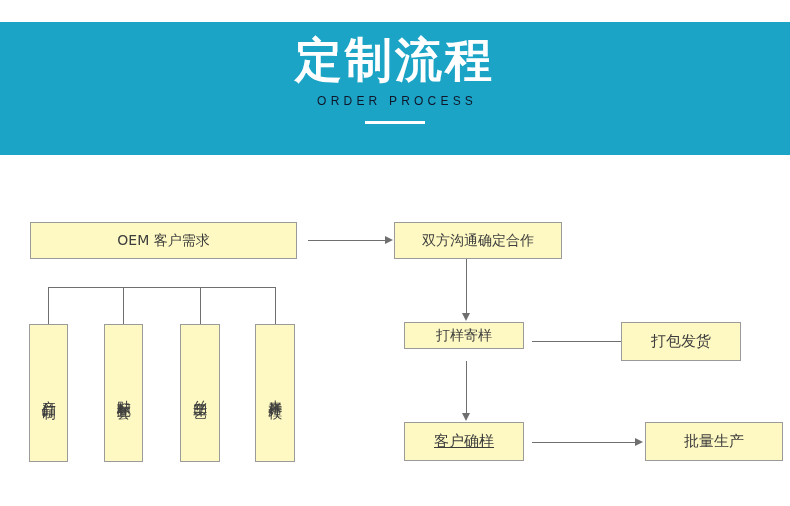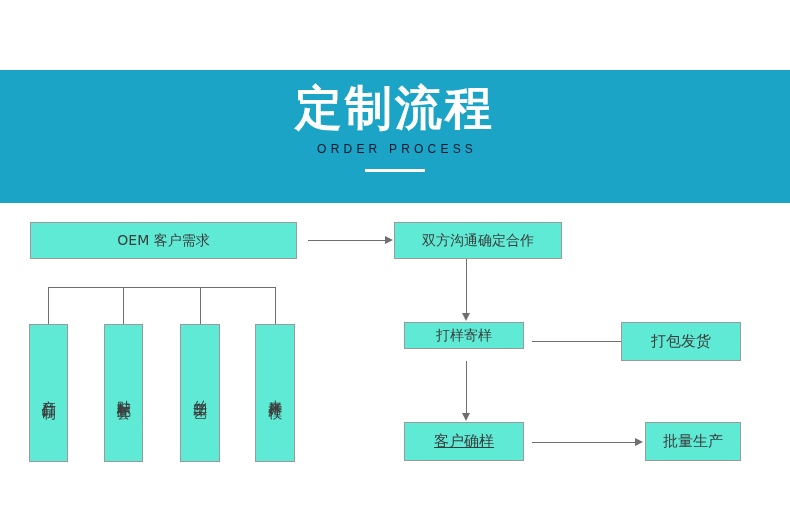--- a/index.html
+++ b/index.html
@@ -22,21 +22,20 @@
 
   
   .banner {
     position: absolute;
     left: 0;
     top: 22px;
     width: 790px;
     height: 133px;
     background: #1ca4c7;
     box-sizing: border-box;
-    margin-top: 48px;
   }
   .banner-inner {
     position: absolute;
     left: 0;
     top: 0;
     width: 790px;
     height: 133px;
     display: flex;
     flex-direction: column;
     align-items: center;
@@ -76,21 +75,21 @@
     left: 0;
     top: 155px;
     width: 790px;
     height: 351px;
   }
 
   .box {
     position: absolute;
     box-sizing: border-box;
     border: 1px solid #9a9a9a;
-    background: #5eead4;
+    background: #fef9c3;
     color: #3d3d3d;
     display: flex;
     align-items: center;
     justify-content: center;
     font-size: 14px;
     line-height: 1.25;
     font-family: "DejaVu Sans", "Liberation Sans", sans-serif;
     white-space: nowrap;
   }
   .box.vertical {
@@ -99,21 +98,21 @@
     letter-spacing: 2px;
     font-size: 14px;
   }
 
   
   #box-oem      { left: 30px;  top: 67px;  width: 267px; height: 37px; font-size: 14px; }
   #box-comm     { left: 394px; top: 67px;  width: 168px; height: 37px; font-size: 14px; }
   #box-sample   { left: 404px; top: 167px; width: 120px; height: 27px; font-size: 14px; }
   #box-pack     { left: 621px; top: 167px; width: 120px; height: 39px; font-size: 15px; }
   #box-confirm  { left: 404px; top: 267px; width: 120px; height: 39px; font-size: 15px; text-decoration: underline; }
-  #box-mass     { left: 645px; top: 267px; width: 96px; height: 39px; font-size: 15px; }
+  #box-mass     { left: 645px; top: 267px; width: 138px; height: 39px; font-size: 15px; }
 
   #box-v0 { left: 29px;  top: 169px; width: 39px; height: 138px; }
   #box-v1 { left: 104px; top: 169px; width: 39px; height: 138px; }
   #box-v2 { left: 180px; top: 169px; width: 40px; height: 138px; }
   #box-v3 { left: 255px; top: 169px; width: 40px; height: 138px; }
 
   
   .conn {
     position: absolute;
     background: #6f6f6f;

